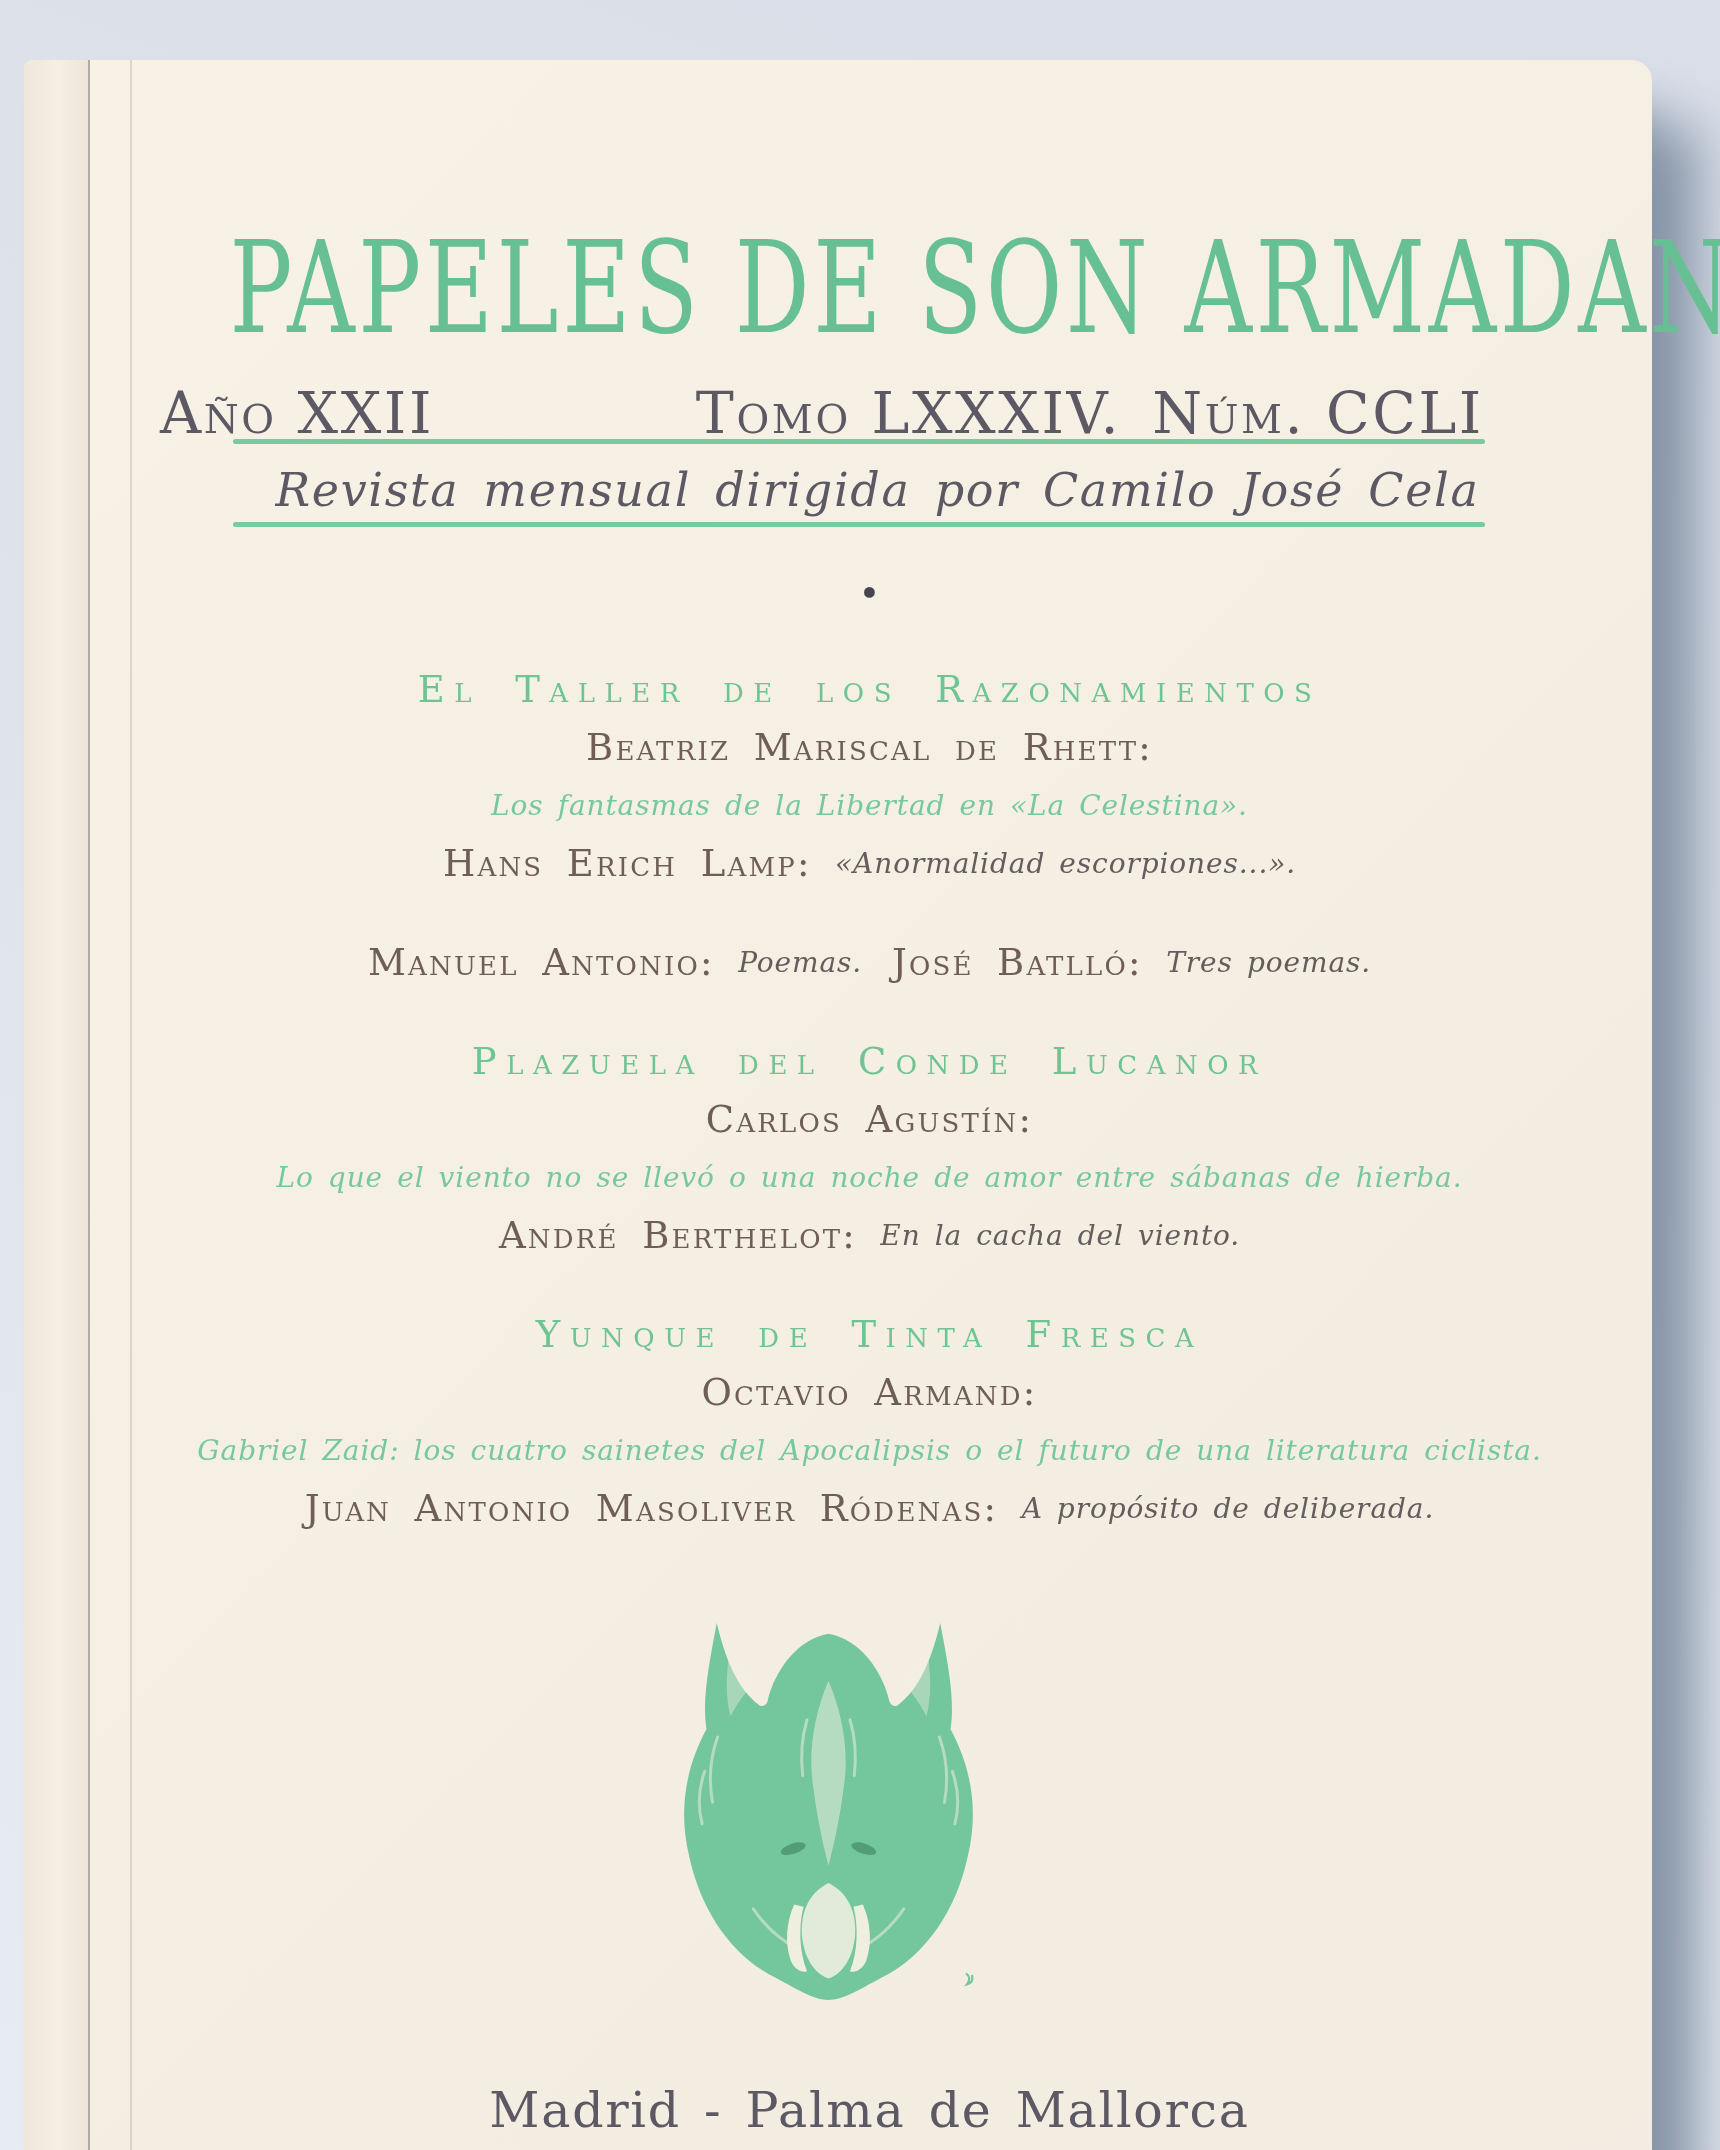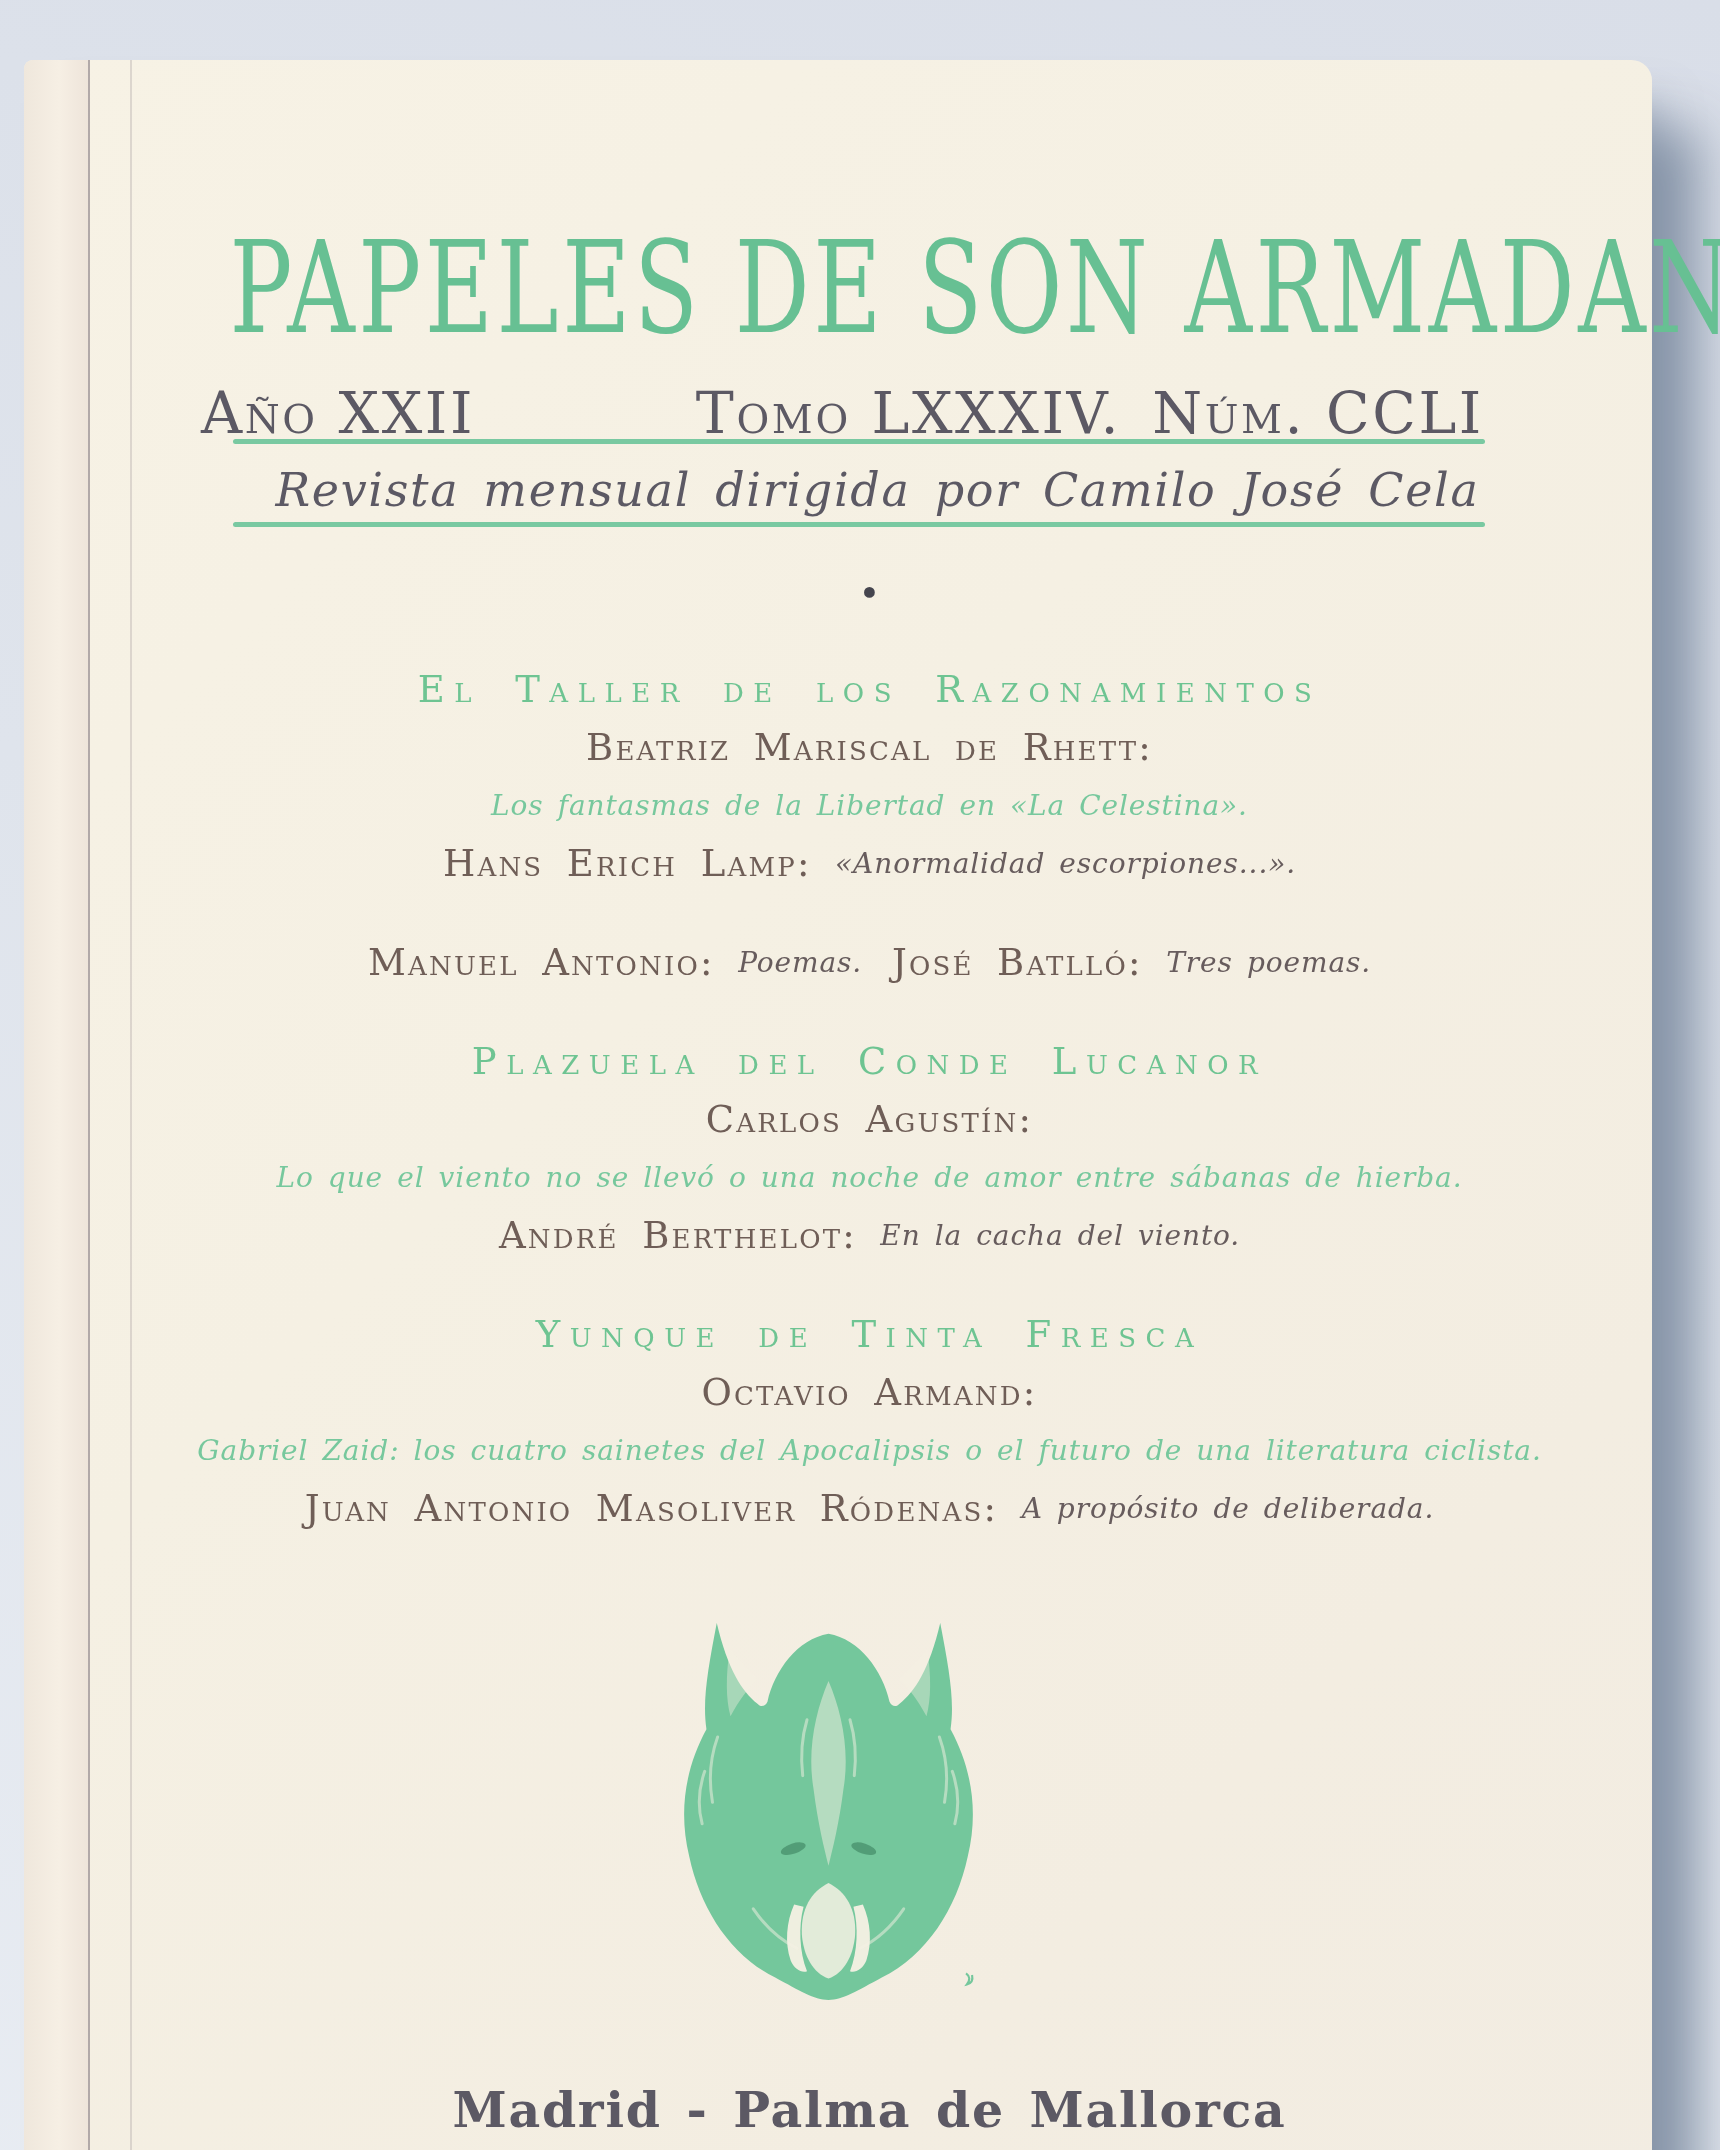--- a/index.html
+++ b/index.html
@@ -29,21 +29,21 @@
   .title{
     position:absolute;top:163px;left:0;width:100%;height:129px;line-height:129px;
     margin:0;text-align:center;font-weight:normal;
     font-size:114px;letter-spacing:4.3px;color:var(--green-title);
     transform:scale(0.82,1.12);transform-origin:center;
     white-space:pre;
   }
   .issue-row{
     position:absolute;top:320px;left:0;width:100%;height:65px;
     display:flex;justify-content:space-between;align-items:center;
-    box-sizing:border-box;padding:0 166px 0 112px;
+    box-sizing:border-box;padding:0 166px 0 71px;
     font-variant:small-caps;font-size:57px;color:var(--ink-dark);
     letter-spacing:2.6px;white-space:pre;
   }
   .rule{
     position:absolute;left:144px;width:1252px;height:4.7px;
     background:var(--green-rule);border-radius:2.6px;
   }
   .rule-top{top:379px;}
   .rule-bottom{top:462px;}
   .subtitle{
@@ -73,21 +73,21 @@
   }
   .work{
     font-style:italic;font-size:28px;color:var(--ink-work);
     letter-spacing:0.9px;word-spacing:4.3px;
   }
   .line.green .work{color:var(--green-italic);}
   .boar{position:absolute;top:1548px;left:576px;width:327px;height:404px;color:var(--illustration-green);}
   .cities{
     position:absolute;top:2022px;left:0;width:100%;height:56px;
     display:flex;align-items:center;justify-content:center;
-    font-size:49px;color:var(--ink-dark);letter-spacing:1.7px;word-spacing:6px;white-space:pre;font-weight:bold;
+    font-size:49px;color:var(--ink-dark);letter-spacing:1.7px;word-spacing:6px;white-space:pre;
   }
   .date-line{
     position:absolute;top:2084px;left:0;width:100%;height:56px;
     display:flex;align-items:center;justify-content:center;
     font-size:47px;color:var(--green-date);letter-spacing:1.3px;white-space:pre;
   }
   .date-line .roman{font-variant:small-caps;font-size:40px;letter-spacing:2.2px;}
 </style>
 </head>
 <body>

